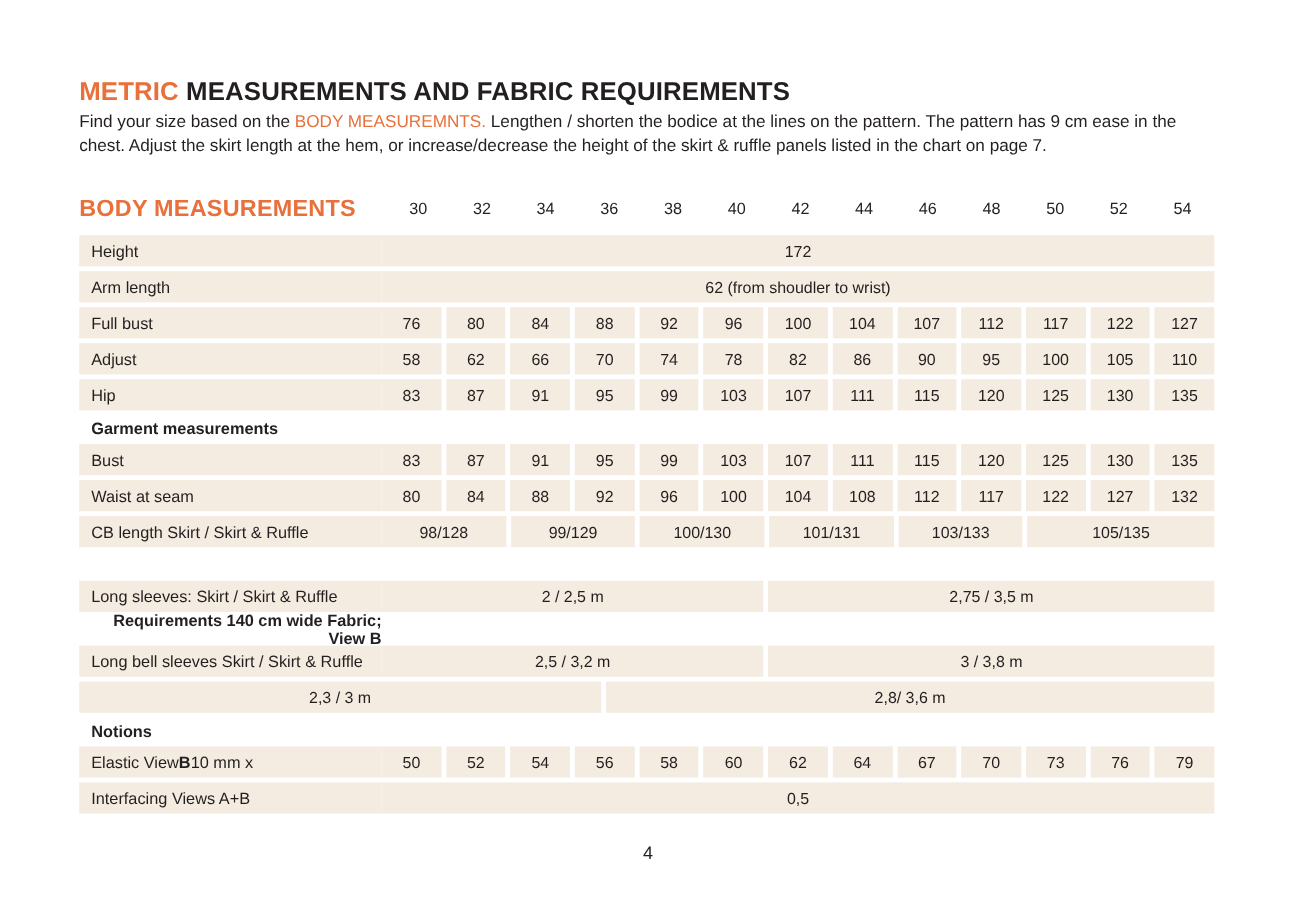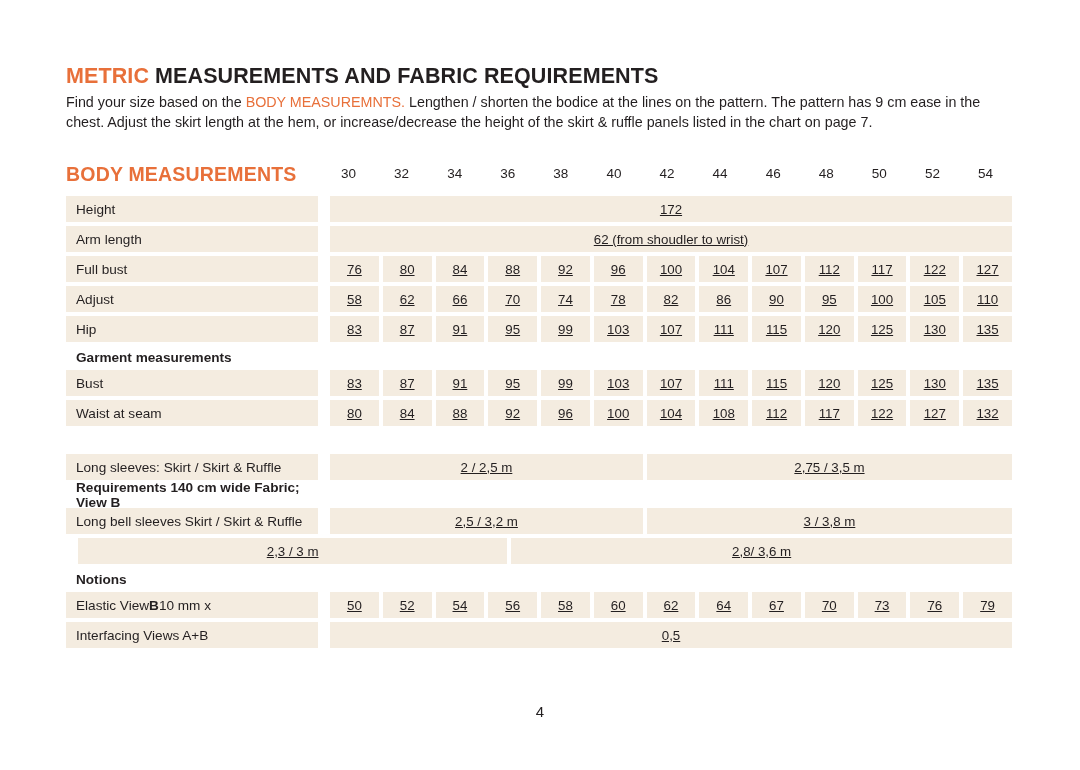--- a/index.html
+++ b/index.html
@@ -104,34 +104,34 @@
   .label {
     width: 252px;
     flex: 0 0 252px;
     background: #f4ece0;
     display: flex;
     align-items: center;
     padding-left: 10px;
     box-sizing: border-box;
     font-size: 13.6px;
     color: #231f20;
+    text-align: right;
   }
   .label.plain {
     background: transparent;
     font-weight: bold;
     font-size: 13.6px;
   }
   .label b { font-weight: bold; }
 
   .values {
     flex: 1 1 auto;
     display: flex;
-    margin-left: 12px;
+    margin-left: 0;
     gap: 4px;
-    text-decoration: underline;
   }
   .cell {
     background: #f4ece0;
     display: flex;
     align-items: center;
     justify-content: center;
     font-size: 13.3px;
     color: #231f20;
     flex: 1 1 0;
     min-width: 0;
@@ -279,20 +279,31 @@
             <div class="cell">100</div>
             <div class="cell">104</div>
             <div class="cell">108</div>
             <div class="cell">112</div>
             <div class="cell">117</div>
             <div class="cell">122</div>
             <div class="cell">127</div>
             <div class="cell">132</div>
           </div>
         </div>
+        <div class="row">
+          <div class="label">CB length Skirt / Skirt &amp; Ruffle</div>
+          <div class="values">
+            <div class="cell" style="flex: 2 1 0px;">98/128</div>
+            <div class="cell" style="flex: 2 1 0px;">99/129</div>
+            <div class="cell" style="flex: 2 1 0px;">100/130</div>
+            <div class="cell" style="flex: 2 1 0px;">101/131</div>
+            <div class="cell" style="flex: 2 1 0px;">103/133</div>
+            <div class="cell" style="flex: 3 1 0px;">105/135</div>
+          </div>
+        </div>
         <div class="row subhead">
           <div class="values"></div>
         </div>
         <div class="row">
           <div class="label">Long sleeves: Skirt / Skirt &amp; Ruffle</div>
           <div class="values">
             <div class="cell" style="flex: 6 1 0px;">2 / 2,5 m</div>
             <div class="cell" style="flex: 7 1 0px;">2,75 / 3,5 m</div>
           </div>
         </div>

